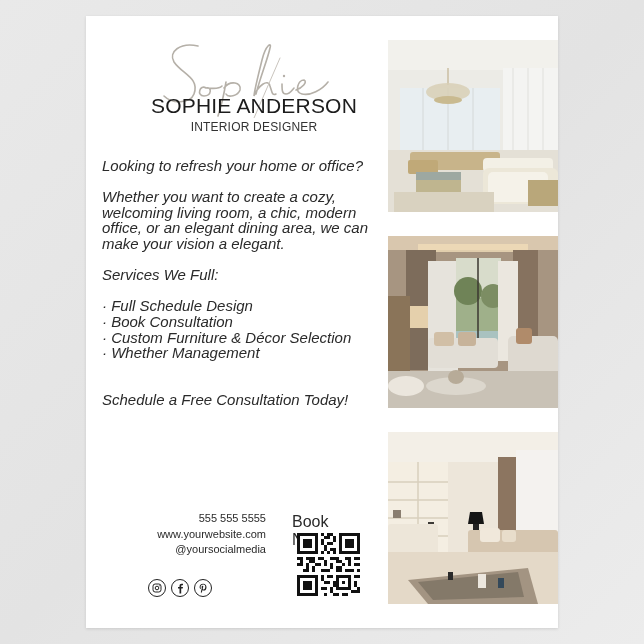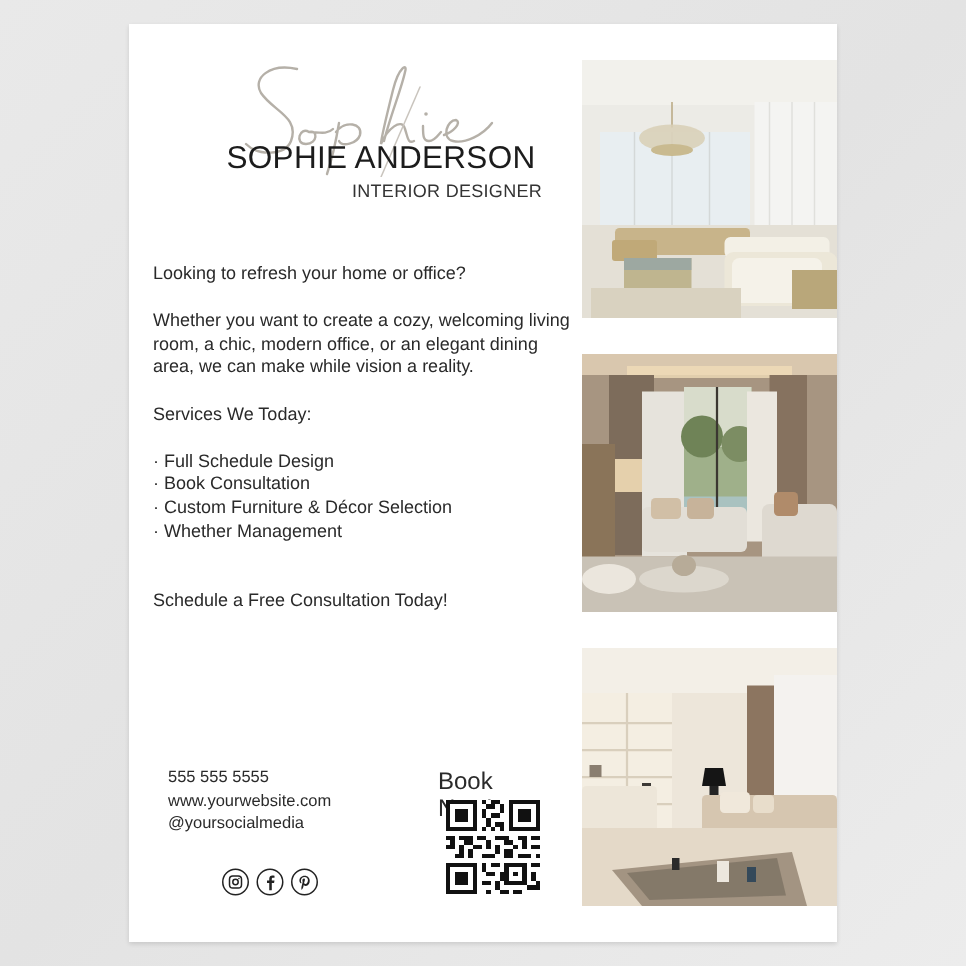--- a/index.html
+++ b/index.html
@@ -17,30 +17,30 @@
     }
     .signature {
       position: absolute; left: 160px; top: 38px; width: 180px; height: 80px;
     }
     .name {
       position: absolute; left: 86px; top: 94px; width: 336px; text-align: center;
       font-size: 21px; letter-spacing: 0.2px; color: #1c1c1c;
     }
     .title {
       position: absolute; left: 86px; top: 120px; width: 336px; text-align: center;
-      font-size: 12px; letter-spacing: 0.2px; color: #333; margin-left: 44px;
+      font-size: 12px; letter-spacing: 0.2px; color: #333;
     }
     .body-text {
-      position: absolute; left: 102px; top: 175px; width: 280px;
-      font-size: 12px; line-height: 15.6px; color: #2a2a2a;
+      position: absolute; left: 102px; top: 158px; width: 280px;
+      font-size: 15px; line-height: 15.6px; color: #2a2a2a; font-style: italic;
     }
     .body-text p { margin: 0; }
     .gap { height: 15.6px; }
     .contact {
-      position: absolute; left: 112px; top: 511px; width: 154px; text-align: left;
+      position: absolute; left: 112px; top: 511px; width: 154px; text-align: right;
       font-size: 11px; line-height: 15.5px; color: #2a2a2a;
     }
     .socials {
       position: absolute; left: 148px; top: 579px; display: flex; gap: 5px;
     }
     .social {
       width: 18px; height: 18px; border: 1.2px solid #222; border-radius: 50%;
       display: flex; align-items: center; justify-content: center; box-sizing: border-box;
     }
     .book {
@@ -73,23 +73,23 @@
   <path d="M136 52 C 142 50, 148 44, 144 42 C 138 42, 134 54, 142 56 C 150 58, 162 52, 168 44" fill="none" stroke="#b5b0a8" stroke-width="1.6" stroke-linecap="round"></path>
   <path d="M120 20 L 94 80" fill="none" stroke="#c9c4bd" stroke-width="1" stroke-linecap="round"></path>
 </svg>
 
 <div class="name">SOPHIE ANDERSON</div>
 <div class="title">INTERIOR DESIGNER</div>
 
 <div class="body-text">
   <p>Looking to refresh your home or office?</p>
   <div class="gap"></div>
-  <p>Whether you want to create a cozy, welcoming living room, a chic, modern office, or an elegant dining area, we can make while vision a reality.</p>
-  <div class="gap"></div>
-  <p>Services We Today:</p>
+  <p>Whether you want to create a cozy, welcoming living room, a chic, modern office, or an elegant dining area, we can make your vision a elegant.</p>
+  <div class="gap"></div>
+  <p>Services We Full:</p>
   <div class="gap"></div>
   <p>· Full Schedule Design</p>
   <p>· Book Consultation</p>
   <p>· Custom Furniture &amp; Décor Selection</p>
   <p>· Whether Management</p>
   <div class="gap"></div>
   <div class="gap"></div>
   <p>Schedule a Free Consultation Today!</p>
 </div>
 

